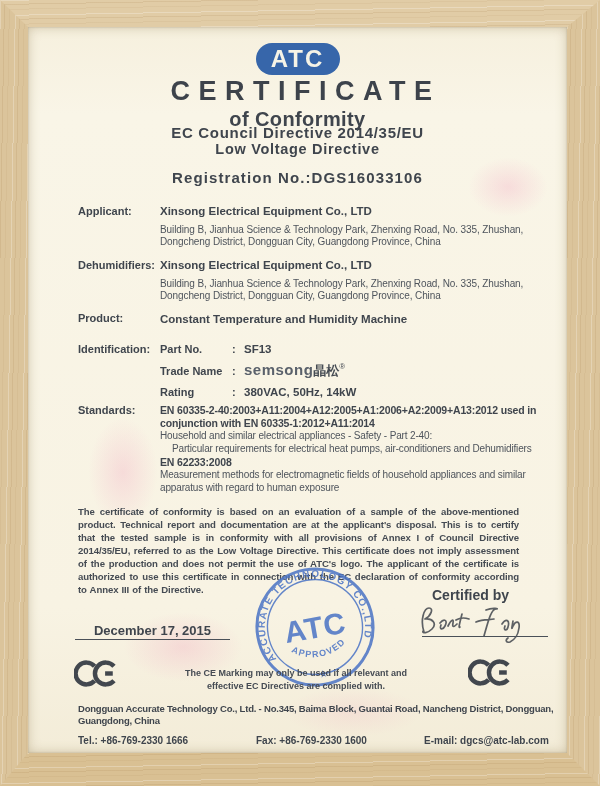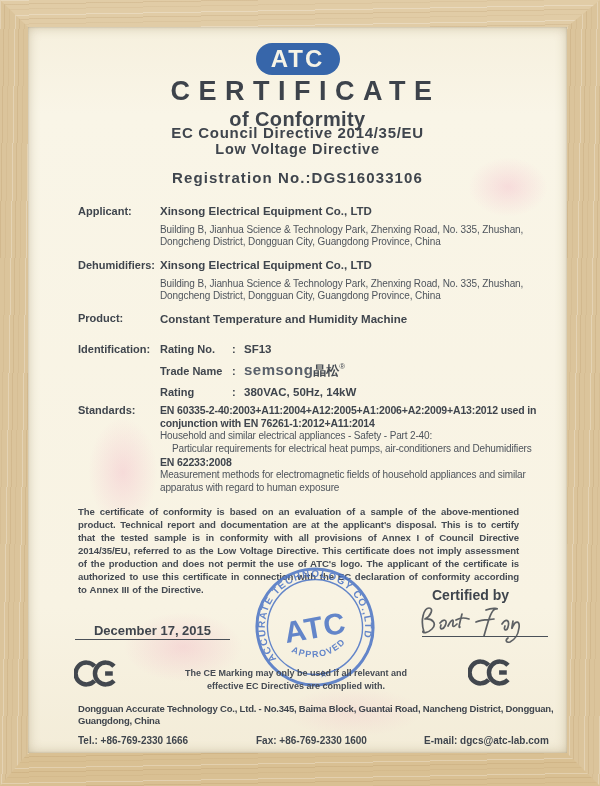--- a/index.html
+++ b/index.html
@@ -112,37 +112,37 @@
 
     <div class="abs lbl b" style="top:232px;">Dehumidifiers:</div>
     <div class="abs val-name b nw" style="top:232px;">Xinsong Electrical Equipment Co., LTD</div>
     <div class="abs addr r nw" style="top:251px;">Building B, Jianhua Science &amp; Technology Park, Zhenxing Road, No. 335, Zhushan,</div>
     <div class="abs addr r nw" style="top:263px;">Dongcheng District, Dongguan City, Guangdong Province, China</div>
 
     <div class="abs lbl b" style="top:285px;">Product:</div>
     <div class="abs val-name b nw" style="top:286px;">Constant Temperature and Humidity Machine</div>
 
     <div class="abs lbl b" style="top:316px;">Identification:</div>
-    <div class="abs ilbl b" style="top:316px;">Rating No.</div>
+    <div class="abs ilbl b" style="top:316px;">Part No.</div>
     <div class="abs icolon b" style="top:316px;">:</div>
     <div class="abs ival b" style="top:316px;">SF13</div>
 
     <div class="abs ilbl b" style="top:338px;">Trade Name</div>
     <div class="abs icolon b" style="top:338px;">:</div>
     <div id="trade-logo" class="abs nw">
       <span class="latin">semsong</span><span class="cjk">晶松</span><sup>®</sup>
     </div>
 
     <div class="abs ilbl b" style="top:359px;">Rating</div>
     <div class="abs icolon b" style="top:359px;">:</div>
     <div class="abs ival b nw" style="top:359px;">380VAC, 50Hz, 14kW</div>
 
     <div class="abs lbl b" style="top:377px;">Standards:</div>
     <div class="abs sb b nw" style="top:377px;">EN 60335-2-40:2003+A11:2004+A12:2005+A1:2006+A2:2009+A13:2012 used in</div>
-    <div class="abs sb b nw" style="top:390px;">conjunction with EN 76261-1:2012+A11:2014</div>
+    <div class="abs sb b nw" style="top:390px;">conjunction with EN 60335-1:2012+A11:2014</div>
     <div class="abs sr r nw" style="top:403px;">Household and similar electrical appliances - Safety - Part 2-40:</div>
     <div class="abs sr r nw" style="top:416px;margin-left:12px;">Particular requirements for electrical heat pumps, air-conditioners and Dehumidifiers</div>
     <div class="abs sb b nw" style="top:429px;">EN 62233:2008</div>
     <div class="abs sr r nw" style="top:442px;">Measurement methods for electromagnetic fields of household appliances and similar</div>
     <div class="abs sr r nw" style="top:455px;">apparatus with regard to human exposure</div>
 
     <div id="declaration" class="abs">The certificate of conformity is based on an evaluation of a sample of the above-mentioned product. Technical report and documentation are at the applicant's disposal. This is to certify that the tested sample is in conformity with all provisions of Annex I of Council Directive 2014/35/EU, referred to as the Low Voltage Directive. This certificate does not imply assessment of the production and does not permit the use of ATC's logo. The applicant of the certificate is authorized to use this certificate in connection with the EC declaration of conformity according to Annex III of the Directive.</div>
 
     <svg id="stamp" class="abs" width="124" height="124" viewBox="0 0 124 124">
       <g fill="none" stroke="#4e76c6">

